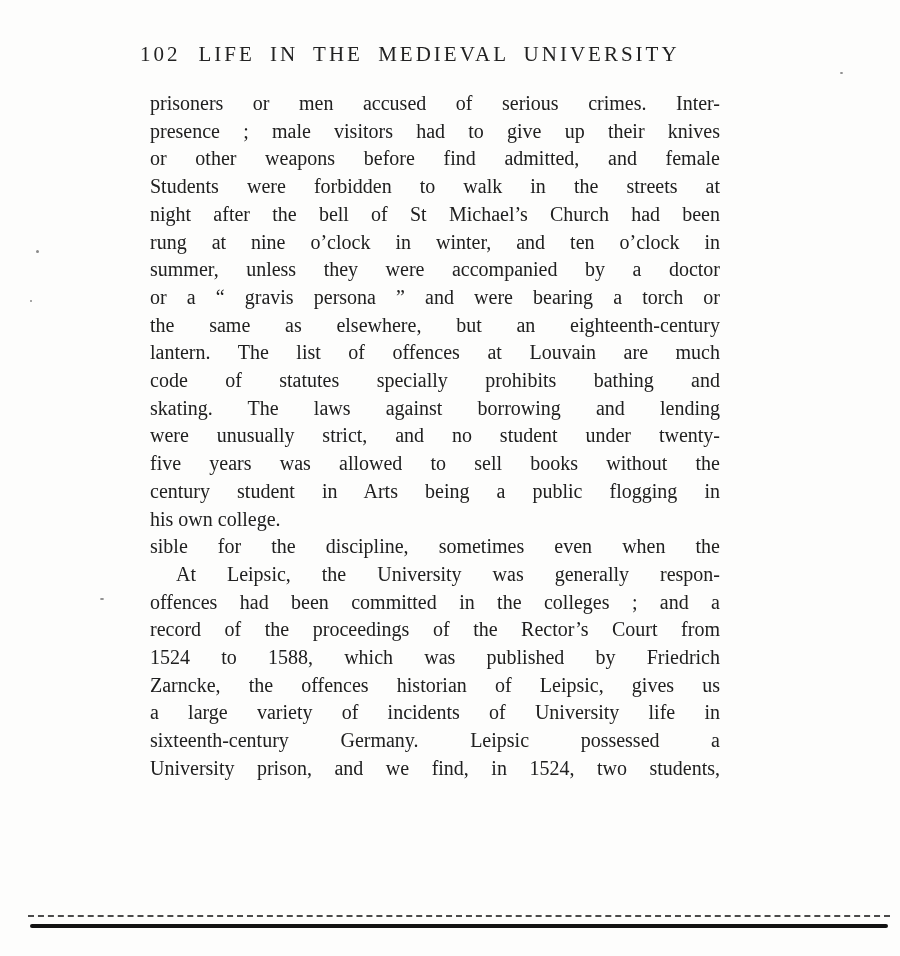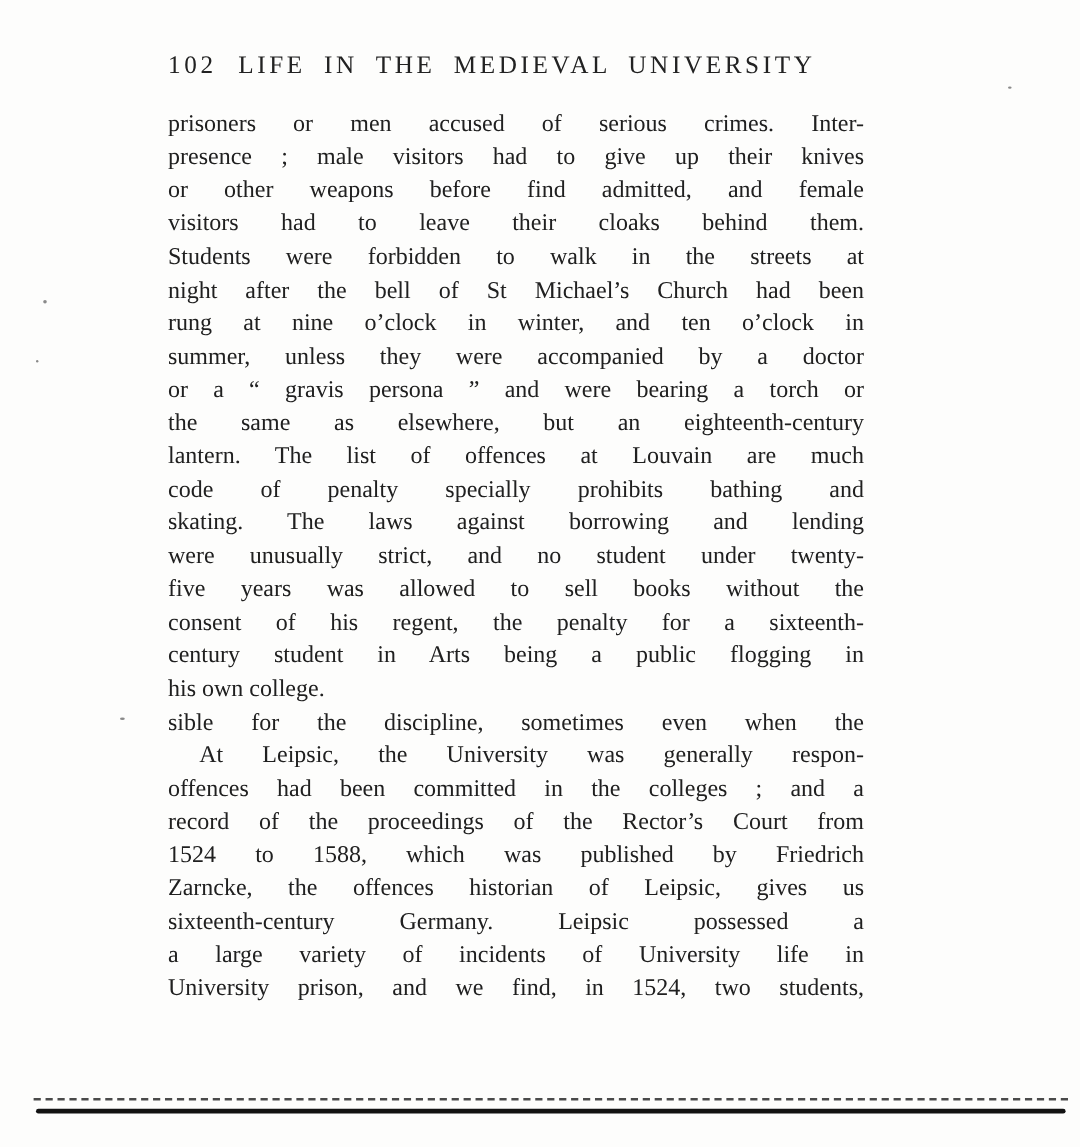--- a/index.html
+++ b/index.html
@@ -35,20 +35,21 @@
     top: 90px;
     width: 580px;
     font-size: 20px;
     line-height: 27.7px;
     color: #202020;
   }
   .line {
     text-align: justify;
     text-align-last: justify;
     white-space: normal;
+    margin-left: 10px;
   }
   .line.last {
     text-align-last: left;
   }
   .line.indent {
     text-indent: 26px;
   }
   .scan-line-thin {
     position: absolute;
     left: 28px;
@@ -82,43 +83,41 @@
 
   <div class="running-header">
     <span>102</span>
     <span>LIFE IN THE MEDIEVAL UNIVERSITY</span>
   </div>
 
   <div class="page-text">
       <div class="line">prisoners or men accused of serious crimes.  Inter-</div>
       <div class="line">presence ; male visitors had to give up their knives</div>
       <div class="line">or other weapons before find admitted, and female</div>
-      <div class="line">visitors had to leave their cloaks behind them.</div>
       <div class="line">Students were forbidden to walk in the streets at</div>
       <div class="line">night after the bell of St Michael’s Church had been</div>
       <div class="line">rung at nine o’clock in winter, and ten o’clock in</div>
       <div class="line">summer, unless they were accompanied by a doctor</div>
       <div class="line">or a “ gravis persona ” and were bearing a torch or</div>
       <div class="line">the same as elsewhere, but an eighteenth-century</div>
       <div class="line">lantern.  The list of offences at Louvain are much</div>
-      <div class="line">code of penalty specially prohibits bathing and</div>
+      <div class="line">code of statutes specially prohibits bathing and</div>
       <div class="line">skating.  The laws against borrowing and lending</div>
       <div class="line">were unusually strict, and no student under twenty-</div>
       <div class="line">five years was allowed to sell books without the</div>
-      <div class="line">consent of his regent, the penalty for a sixteenth-</div>
       <div class="line">century student in Arts being a public flogging in</div>
       <div class="line last">his own college.</div>
       <div class="line">sible for the discipline, sometimes even when the</div>
       <div class="line indent">At Leipsic, the University was generally respon-</div>
       <div class="line">offences had been committed in the colleges ; and a</div>
       <div class="line">record of the proceedings of the Rector’s Court from</div>
       <div class="line">1524 to 1588, which was published by Friedrich</div>
       <div class="line">Zarncke, the offences historian of Leipsic, gives us</div>
+      <div class="line">a large variety of incidents of University life in</div>
       <div class="line">sixteenth-century Germany.  Leipsic possessed a</div>
-      <div class="line">a large variety of incidents of University life in</div>
       <div class="line">University prison, and we find, in 1524, two students,</div>
     </div>
 
   <div class="speck s1"></div>
   <div class="speck s2"></div>
   <div class="speck s3"></div>
   <div class="speck s4"></div>
 
   <div class="scan-line-thin"></div>
   <div class="scan-line-thick"></div>

